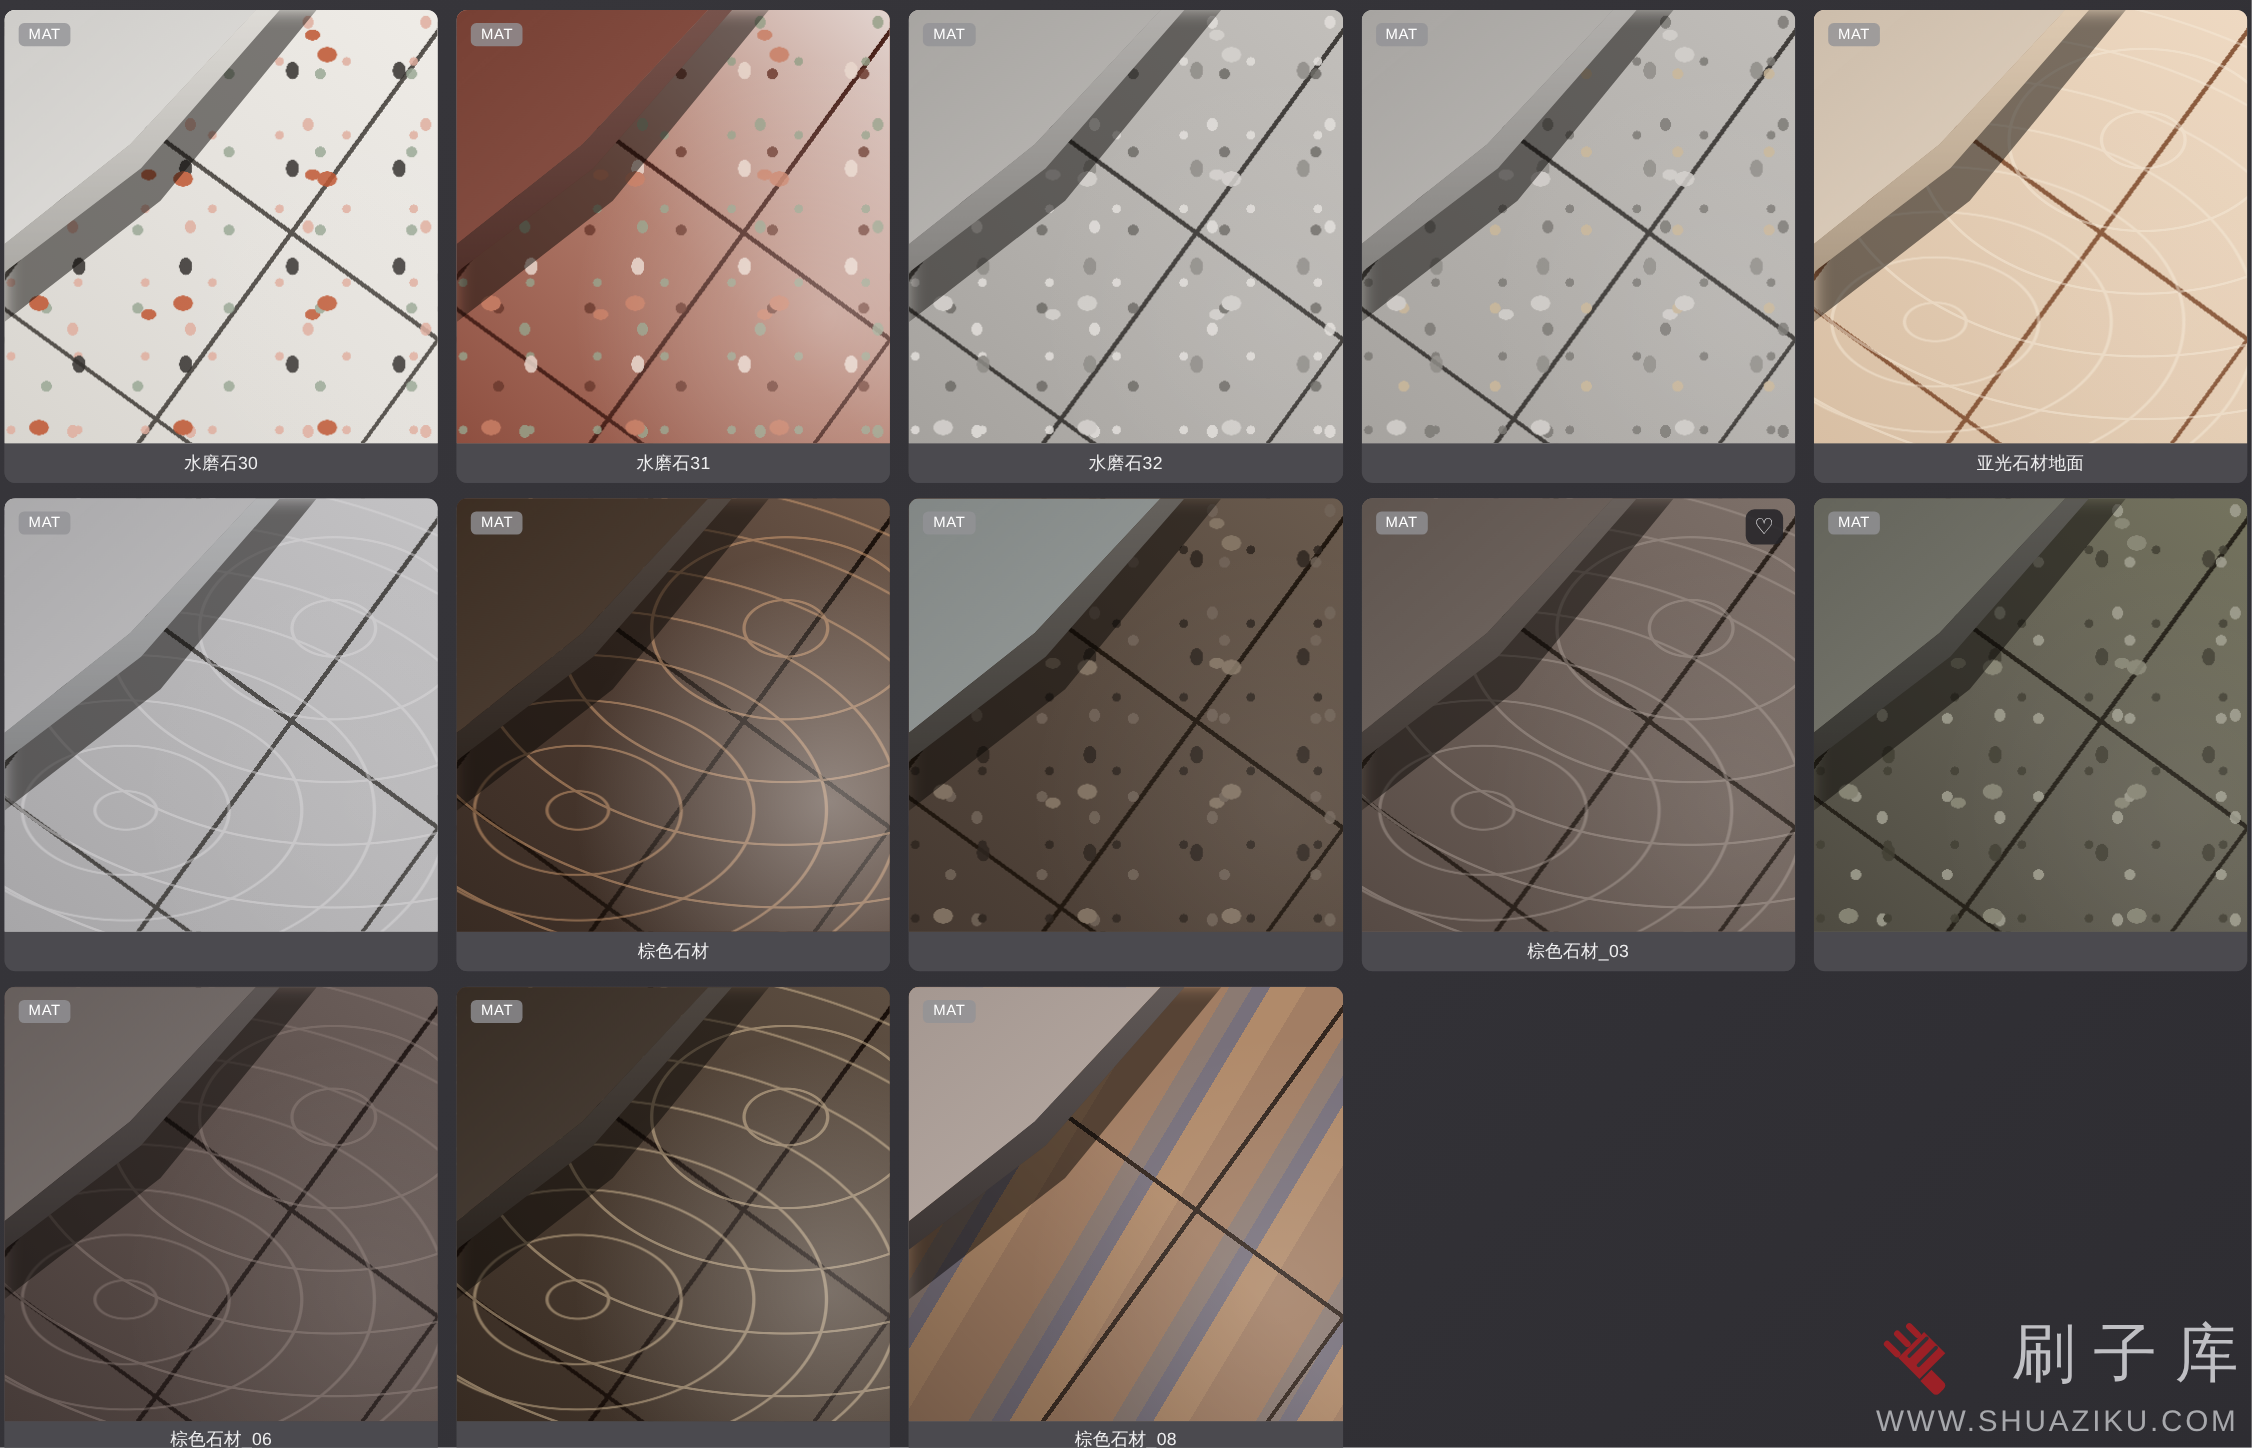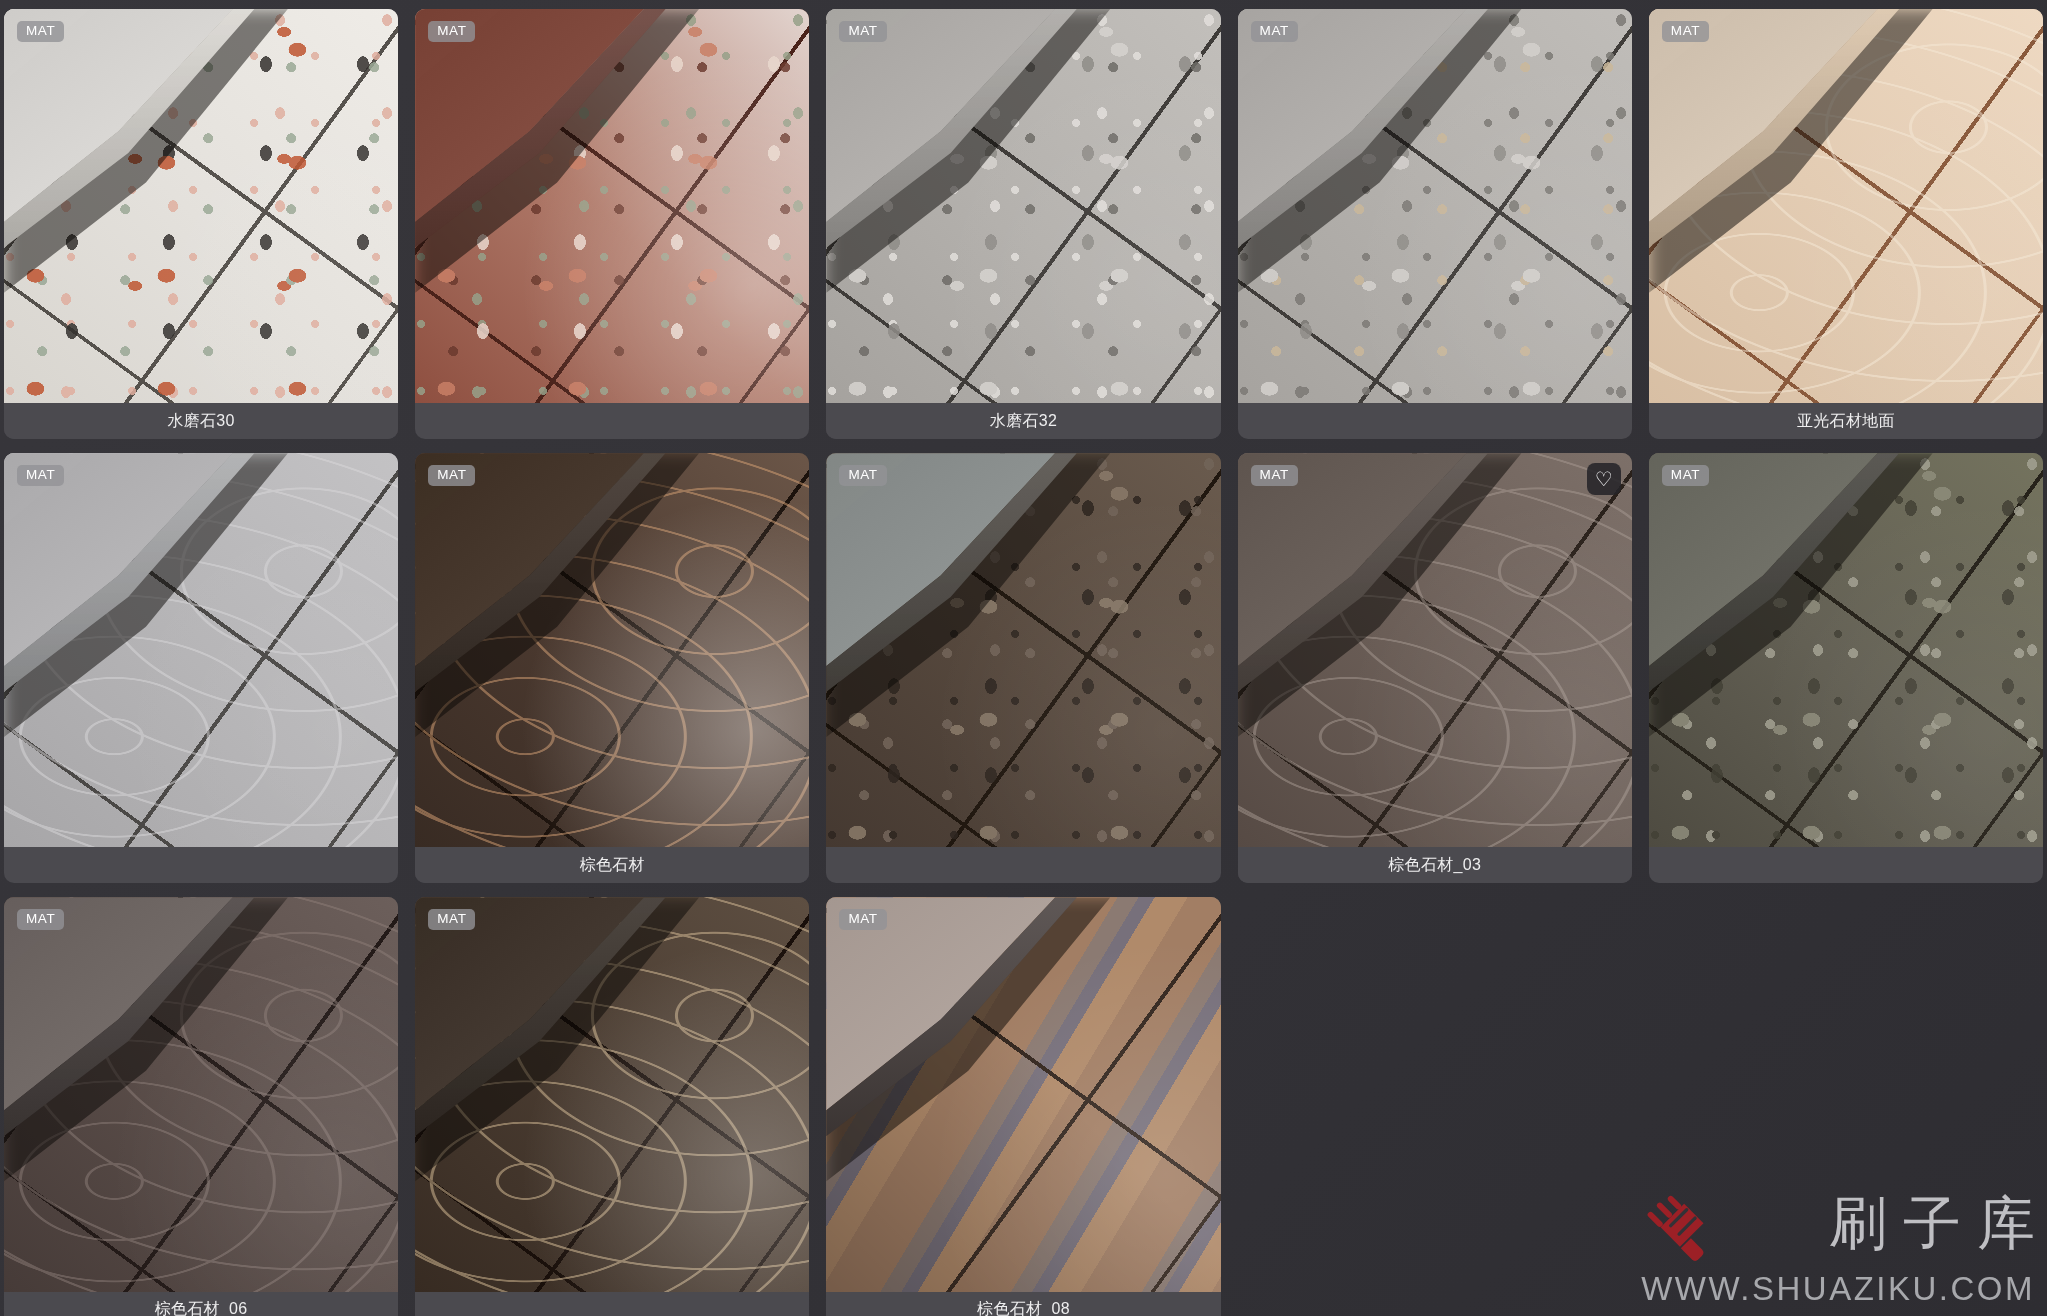--- a/index.html
+++ b/index.html
@@ -120,21 +120,21 @@
   }
   .wm-row { display:flex; align-items:center; justify-content:space-between; gap:14px; }
   .wm-icon { width:88px; height:84px; }
   .wm-name {
     color:#bfbfc3;
     font-size:58px; font-weight:300;
     letter-spacing:16px; margin-right:-16px;
   }
   .wm-url {
     color:#a7a8ac;
-    font-size:33px; font-weight:400;
+    font-size:27px; font-weight:400;
     letter-spacing:2.5px;
     margin-top:4px;
   }
 </style>
 </head>
 <body>
 
 <main class="grid">
     <figure class="card">
     <div class="thumb has-chips" style="--b1: #efece7; --b2: #e4e1dc; --b3: #d8d5cf; --grout: #55514c; --slab: #f0eeea; --edge: #d5d2cc; --sheen: 0.05; --chip1: #bf5531; --chip2: #34312e; --chip3: #9aa896; --chip4: #e0ae9f;">
@@ -155,20 +155,21 @@
       <div class="floor"></div>
       <div class="chips"></div>
 
       <div class="sheen"></div>
       <div class="slab-shadow"></div>
       <div class="slab"></div>
       <div class="slab-edge"></div>
       <span class="badge">MAT</span>
 
     </div>
+    <figcaption class="label">水磨石31</figcaption>
   </figure>
     <figure class="card">
     <div class="thumb has-chips" style="--b1: #c2bfbb; --b2: #b4b1ad; --b3: #a5a29e; --grout: #3f3c39; --slab: #c3c0bc; --edge: #9f9c98; --sheen: 0.07; --chip1: #d6d3cf; --chip2: #8f8c88; --chip3: #6e6b67; --chip4: #e2dfdb;">
       <div class="floor"></div>
       <div class="chips"></div>
 
       <div class="sheen"></div>
       <div class="slab-shadow"></div>
       <div class="slab"></div>
       <div class="slab-edge"></div>

